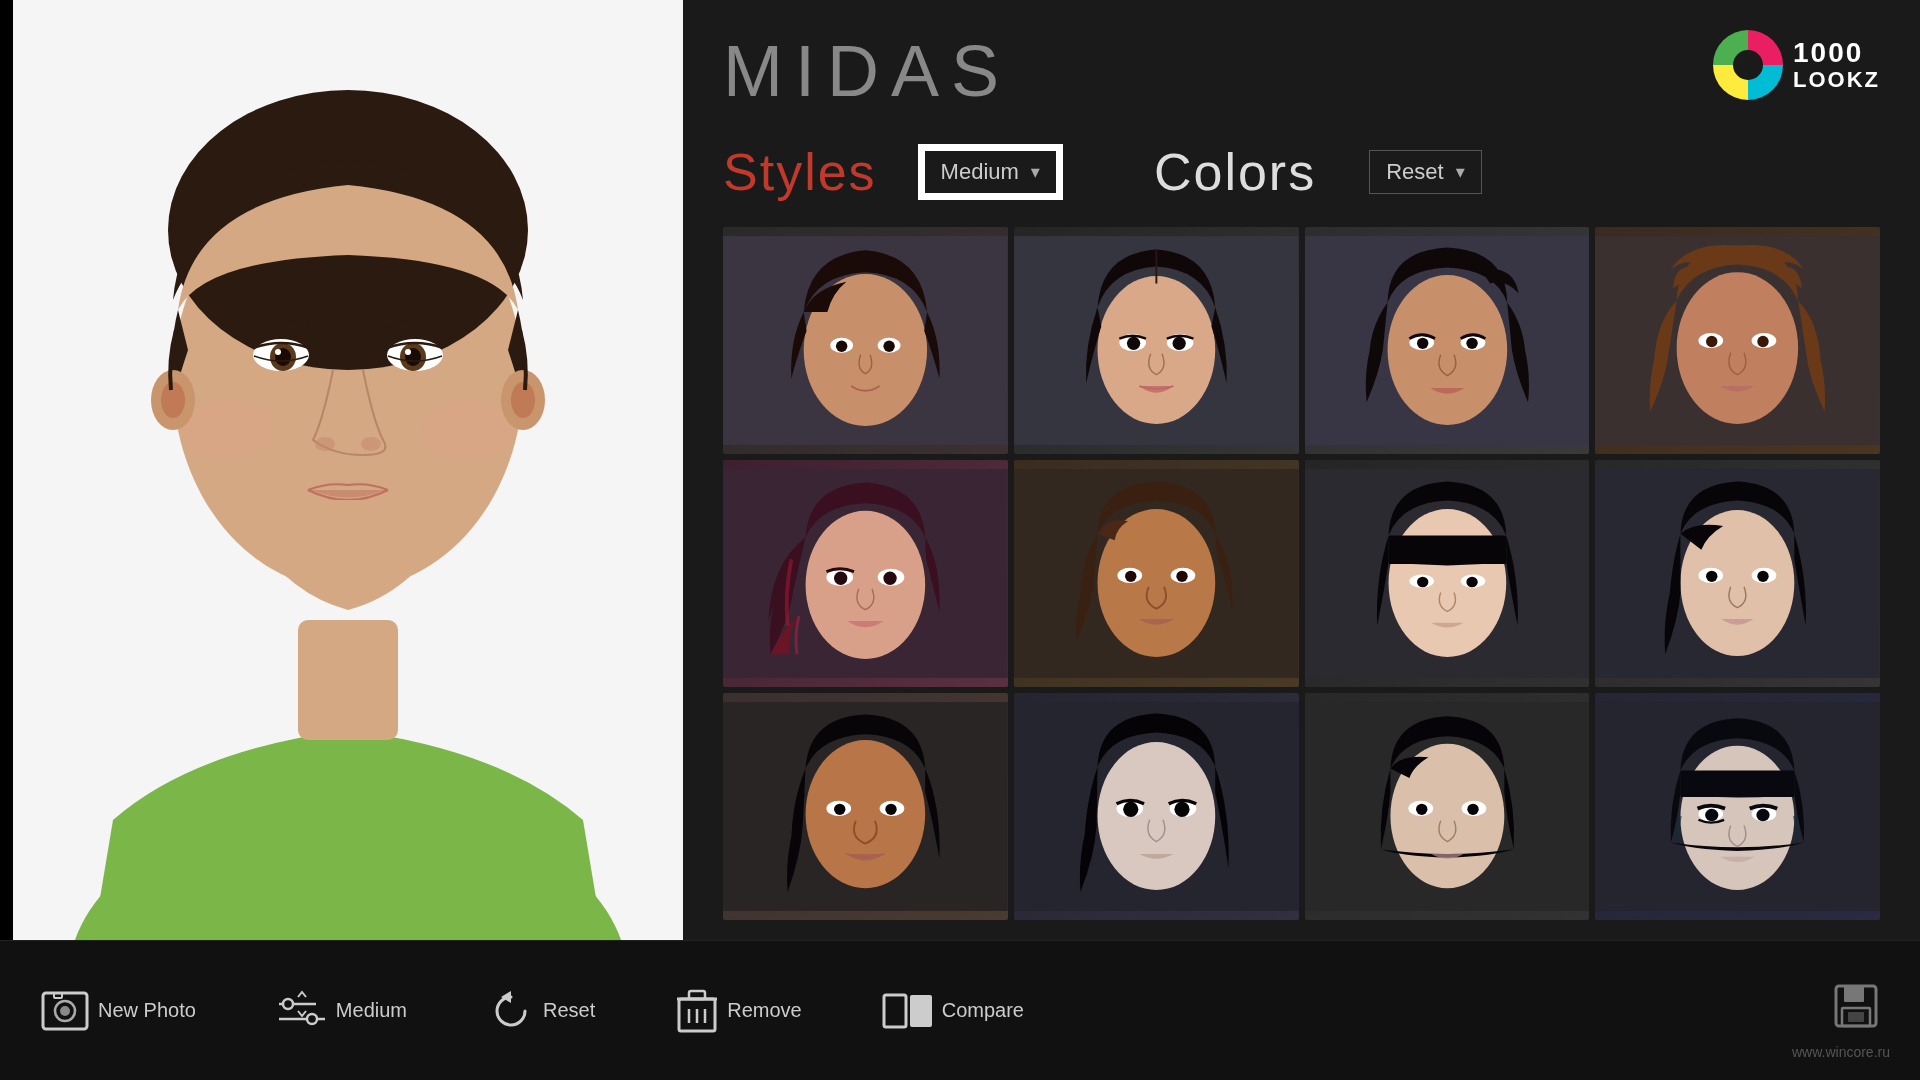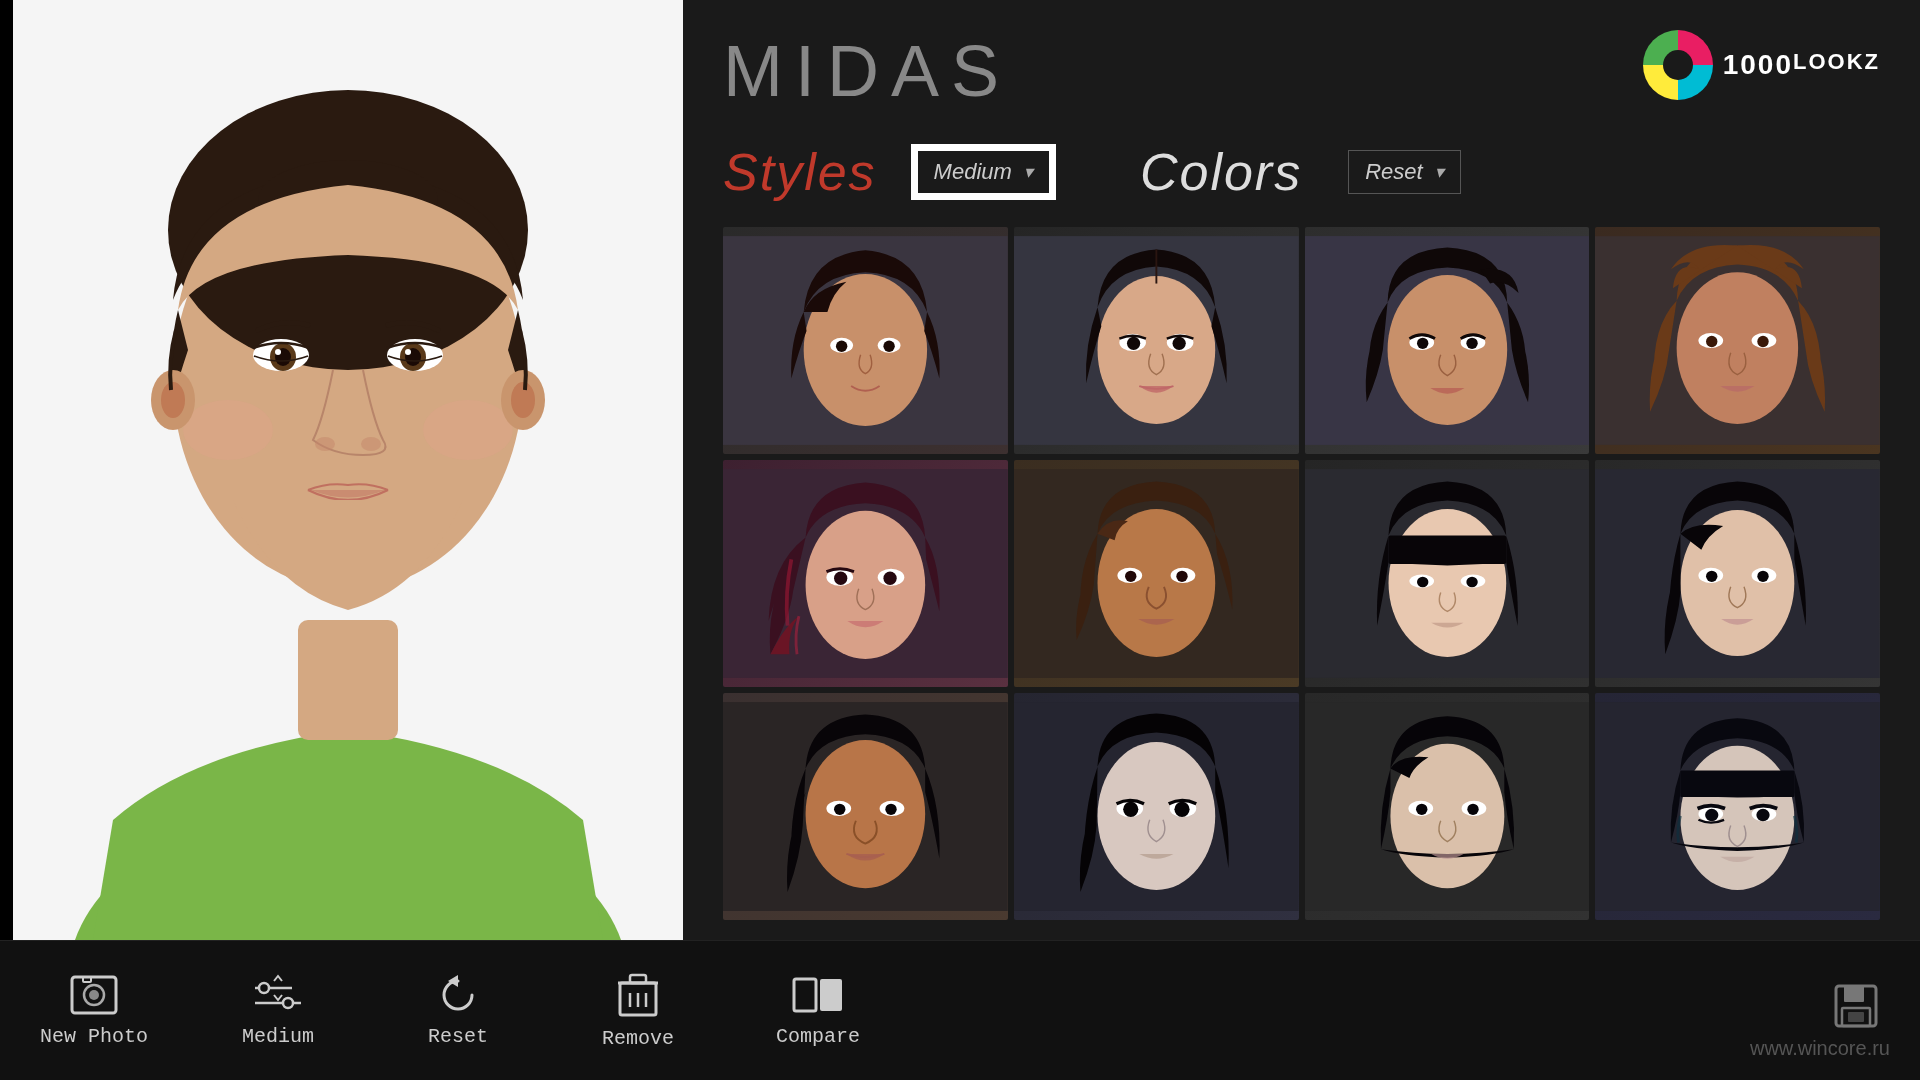--- a/index.html
+++ b/index.html
@@ -97,39 +97,38 @@
       left: 50%;
       transform: translate(-50%, -50%);
       width: 30px;
       height: 30px;
       background: #1a1a1a;
       border-radius: 50%;
     }
 
     .logo-text {
       display: flex;
-      flex-direction: row;
+      flex-direction: column;
       color: #fff;
       font-size: 22px;
       font-weight: 700;
       letter-spacing: 2px;
       line-height: 1.1;
     }
 
     .logo-text span:first-child {
       font-size: 28px;
     }
 
     
     .controls-row {
       display: flex;
       align-items: center;
       margin-bottom: 25px;
-      gap: 4px;
-      font-style: italic;
+      gap: 11px;
     }
 
     .section-title-styles {
       font-size: 52px;
       font-weight: 300;
       color: #c0392b;
       margin-right: 30px;
       letter-spacing: 2px;
     }
 
@@ -194,41 +193,40 @@
       display: flex;
       align-items: center;
       padding: 0 40px;
       gap: 80px;
       border-top: 1px solid #222;
       position: relative;
     }
 
     .toolbar-btn {
       display: flex;
-      flex-direction: column;
+      flex-direction: row;
       align-items: center;
       gap: 8px;
       color: #ccc;
       cursor: pointer;
       font-size: 20px;
       min-width: 100px;
-      font-family: Liberation Mono, monospace;
     }
 
     .toolbar-label {
       font-size: 20px;
       color: #ccc;
     }
 
     .watermark {
       position: absolute;
       right: 30px;
       bottom: 20px;
       color: #555;
-      font-size: 20px;
+      font-size: 14px;
     }
 
     .save-icon-toolbar {
       position: absolute;
       right: 40px;
       top: 50%;
       transform: translateY(-50%);
       font-size: 44px;
       color: #888;
       cursor: pointer;

